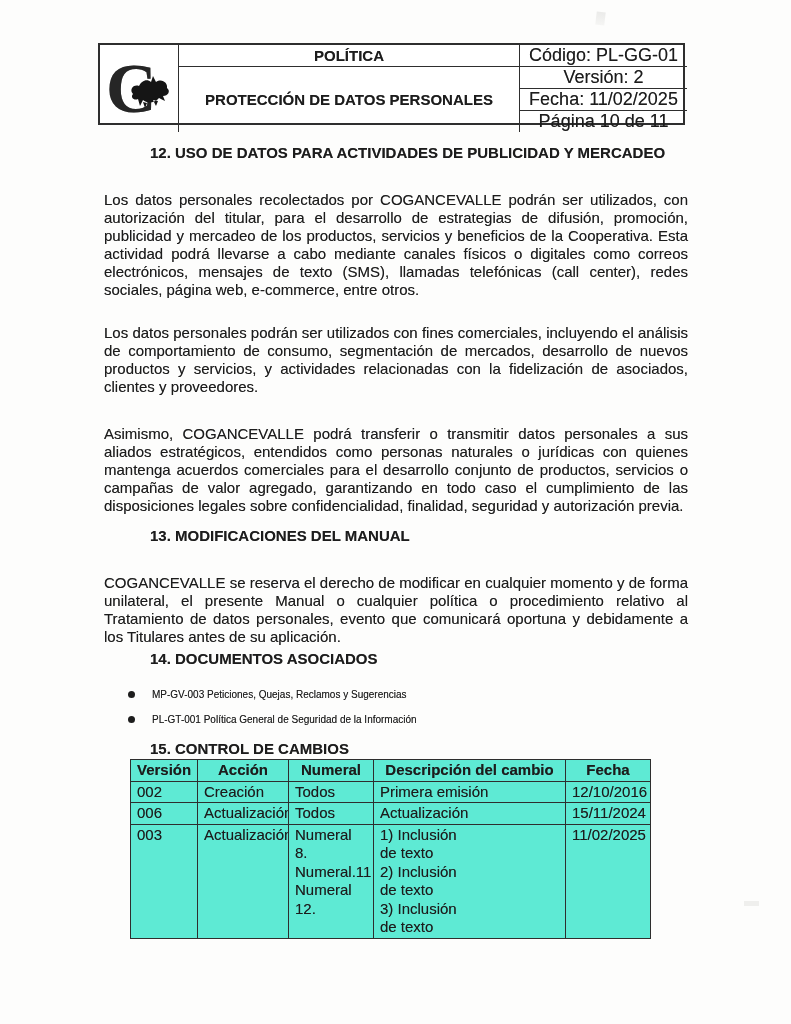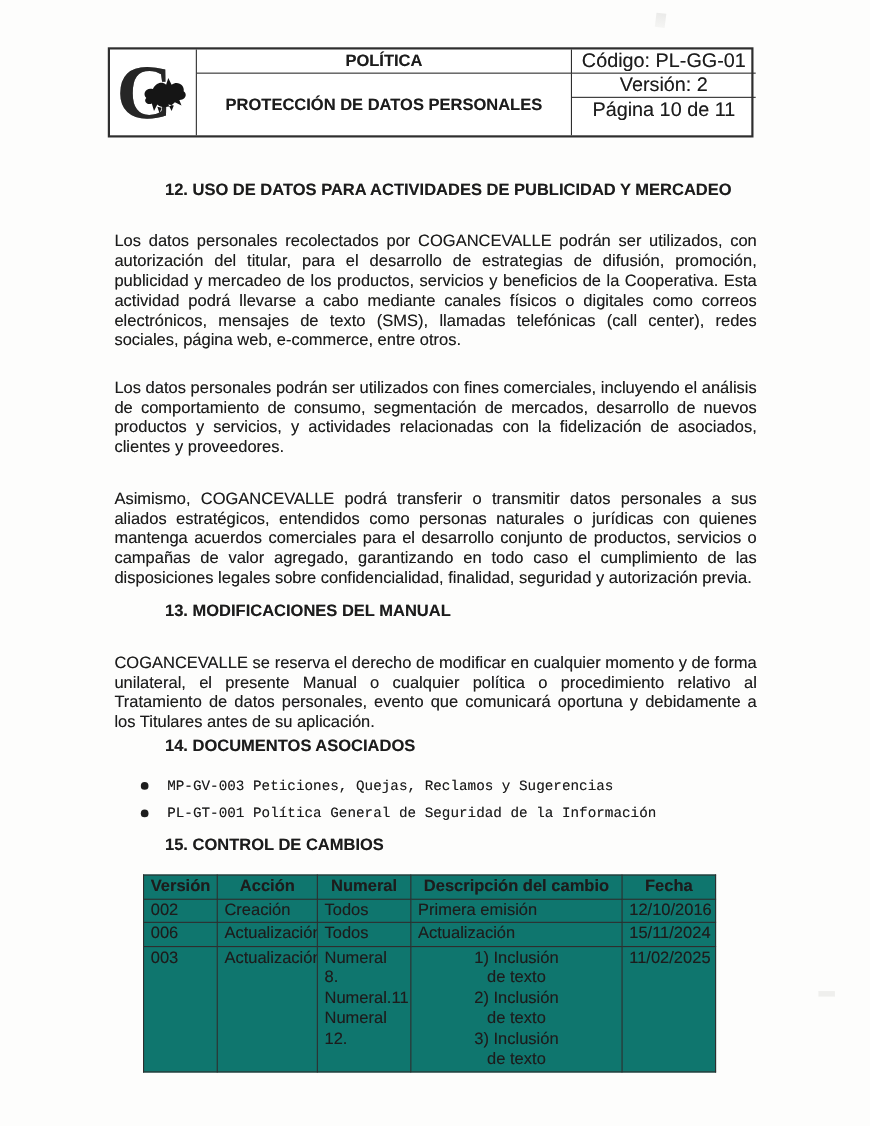--- a/index.html
+++ b/index.html
@@ -39,81 +39,82 @@
   }
   .hdr-title {
     grid-column: 2; grid-row: 2 / 5;
     border-right: 1.5px solid #2e2e2e;
     font-weight: bold; font-size: 15px;
   }
   .hdr-meta { grid-column: 3; font-size: 18px; }
   .hdr-meta.mid { border-bottom: 1.5px solid #2e2e2e; }
 
   
-  .content { position: absolute; left: 104px; top: 128px; width: 584px; }
+  .content { position: absolute; left: 104px; top: 108px; width: 584px; }
 
   .sec-h { font-weight: bold; font-size: 15px; line-height: 18px; margin-left: 46px; }
   .h12 { margin-top: 36px; }
   .h13 { margin-top: 12px; }
   .h14 { margin-top: 4px; }
   .h15 { margin-top: 8px; }
 
   .para {
     font-size: 15px; line-height: 18px;
     text-align: justify;
     margin-top: 29px;
   }
   .p2 { margin-top: 25px; }
 
   .doc-list { margin-top: 14px; list-style: none; }
   .doc-list li {
     position: relative; padding-left: 48px;
-    font-size: 13px; line-height: 25px; font-family: Liberation Mono, monospace;
+    font-size: 10px; line-height: 25px;
   }
   .doc-list li::before {
     content: ""; position: absolute; left: 24px; top: 9px;
     width: 7px; height: 7px; border-radius: 50%; background: #1d1d1d;
   }
 
   
   table.changes {
-    margin: 17px 0 0 26px;
+    margin: 1px 0 0 26px;
     border-collapse: collapse;
     width: 520px;
     table-layout: fixed;
-    background: #0f766e;
+    background: #5eead4;
   }
   table.changes th, table.changes td {
     border: 1.5px solid #2e2e2e;
     font-size: 15px; line-height: 18.5px;
     padding: 1px 6px;
     vertical-align: top;
     overflow: hidden;
   }
   table.changes th { font-weight: bold; text-align: center; }
   td.pre { white-space: pre-line; }
-  td.ctr { text-align: center; }
+  td.ctr { }
 </style>
 </head>
 <body>
 
 <div class="scan-artifact a1"></div>
 <div class="scan-artifact a2"></div>
 
 <div class="hdr">
   <div class="hdr-logo">
     <svg width="64" height="66" viewBox="0 0 64 66" aria-hidden="true">
       <text x="-1" y="56" font-family="Liberation Serif, serif" font-size="70" font-weight="bold" fill="#262626">C</text>
       <path fill="#151515" d="M26 38 C22 34 26 28 32 30 C34 25 40 22 44 26 L46 20 L49 26 C55 22 61 27 60 32 C64 35 61 40 56 40 L58 45 L52 42 C48 47 40 48 36 44 L33 50 L31 43 C27 45 23 41 26 38 Z M36 46 L38 52 L40 47 Z M46 44 L49 50 L51 45 Z"></path>
     </svg>
   </div>
   <div class="hdr-politica">POLÍTICA</div>
   <div class="hdr-title">PROTECCIÓN DE DATOS PERSONALES</div>
   <div class="hdr-meta mid">Código: PL-GG-01</div>
   <div class="hdr-meta mid">Versión: 2</div>
+  <div class="hdr-meta mid">Fecha: 11/02/2025</div>
   <div class="hdr-meta">Página 10 de 11</div>
 </div>
 
 <div class="content">
 
   <div class="sec-h h12">12. USO DE DATOS PARA ACTIVIDADES DE PUBLICIDAD Y MERCADEO</div>
   <p class="para">Los datos personales recolectados por COGANCEVALLE podrán ser utilizados, con autorización del titular, para el desarrollo de estrategias de difusión, promoción, publicidad y mercadeo de los productos, servicios y beneficios de la Cooperativa. Esta actividad podrá llevarse a cabo mediante canales físicos o digitales como correos electrónicos, mensajes de texto (SMS), llamadas telefónicas (call center), redes sociales, página web, e-commerce, entre otros.</p>
   <p class="para p2">Los datos personales podrán ser utilizados con fines comerciales, incluyendo el análisis de comportamiento de consumo, segmentación de mercados, desarrollo de nuevos productos y servicios, y actividades relacionadas con la fidelización de asociados, clientes y proveedores.</p>
   <p class="para">Asimismo, COGANCEVALLE podrá transferir o transmitir datos personales a sus aliados estratégicos, entendidos como personas naturales o jurídicas con quienes mantenga acuerdos comerciales para el desarrollo conjunto de productos, servicios o campañas de valor agregado, garantizando en todo caso el cumplimiento de las disposiciones legales sobre confidencialidad, finalidad, seguridad y autorización previa.</p>
 

